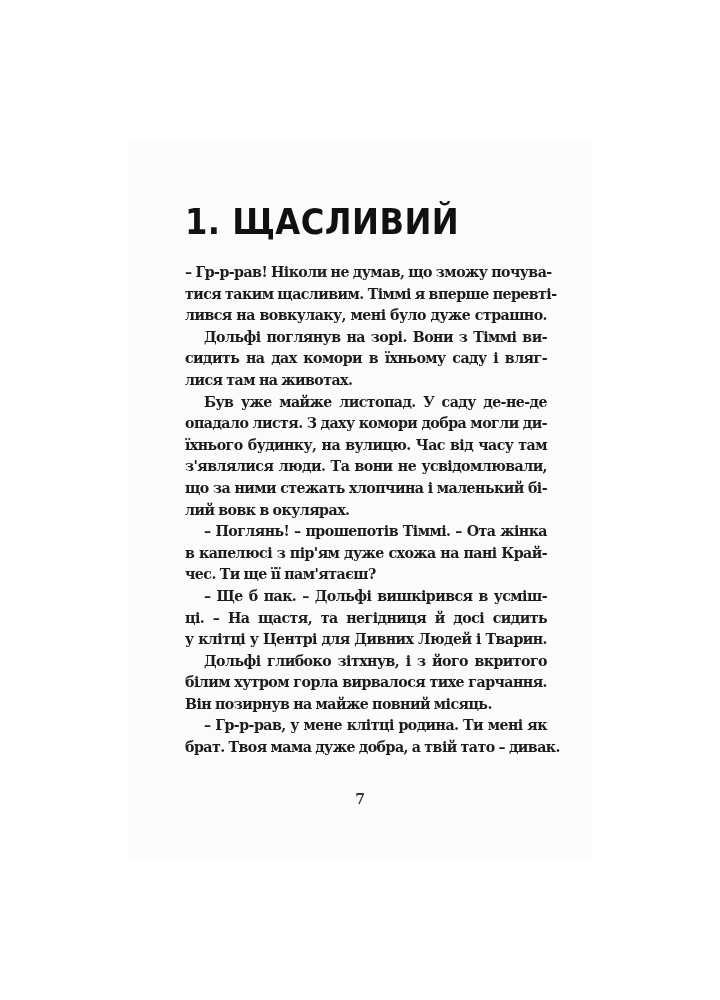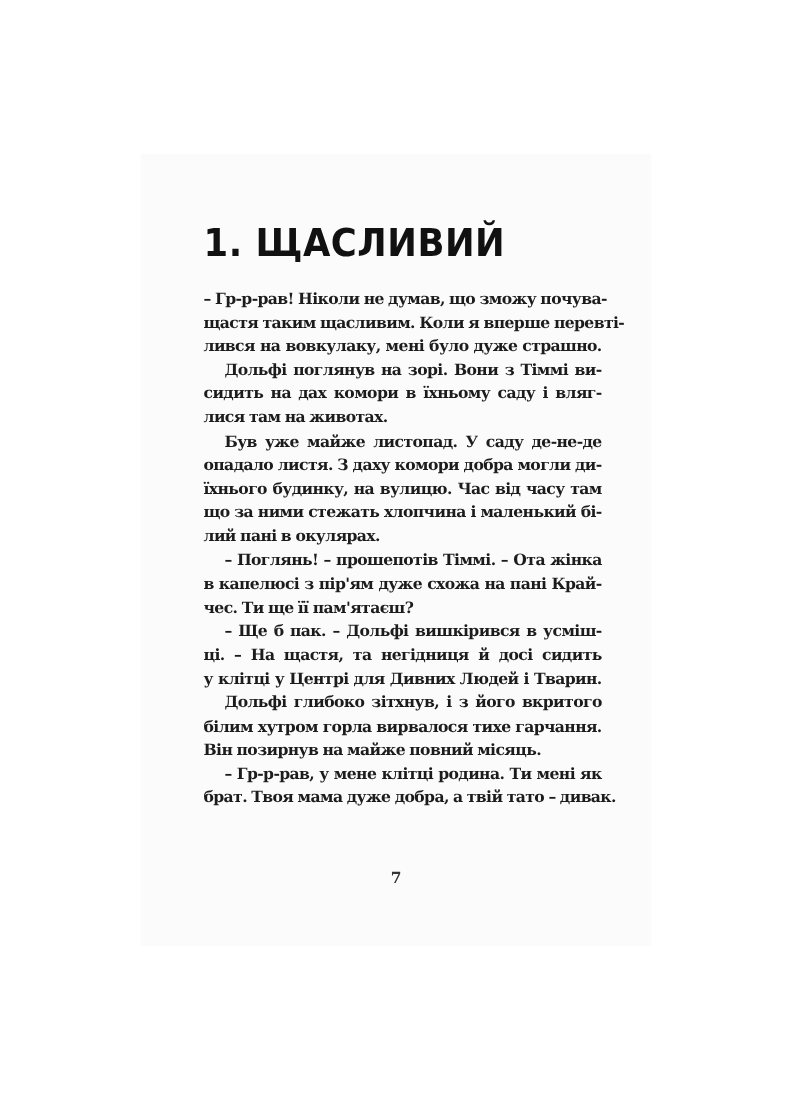--- a/index.html
+++ b/index.html
@@ -77,32 +77,33 @@
 </head>
 <body>
 
 <div class="page"></div>
 
 <h1 class="chapter-title">1. ЩАСЛИВИЙ</h1>
 
 <div class="body-text">
 
   <span class="line">– Гр-р-рав! Ніколи не думав, що зможу почува-</span>
-  <span class="line">щастя таким щасливим. Коли я вперше перевті-</span>
+  <span class="line">тися таким щасливим. Тіммі я вперше перевті-</span>
   <span class="line">лився на вовкулаку, мені було дуже страшно.</span>
 
   <span class="line indent">Дольфі поглянув на зорі. Вони з Тіммі ви-</span>
   <span class="line">сидить на дах комори в їхньому саду і вляг-</span>
   <span class="line last">лися там на животах.</span>
 
   <span class="line indent">Був уже майже листопад. У саду де-не-де</span>
   <span class="line">опадало листя. З даху комори добра могли ди-</span>
   <span class="line">їхнього будинку, на вулицю. Час від часу там</span>
+  <span class="line">з'являлися люди. Та вони не усвідомлювали,</span>
   <span class="line">що за ними стежать хлопчина і маленький бі-</span>
-  <span class="line last">лий пані в окулярах.</span>
+  <span class="line last">лий вовк в окулярах.</span>
 
   <span class="line indent">– Поглянь! – прошепотів Тіммі. – Ота жінка</span>
   <span class="line">в капелюсі з пір'ям дуже схожа на пані Край-</span>
   <span class="line last">чес. Ти ще її пам'ятаєш?</span>
 
   <span class="line indent">– Ще б пак. – Дольфі вишкірився в усміш-</span>
   <span class="line">ці. – На щастя, та негідниця й досі сидить</span>
   <span class="line">у клітці у Центрі для Дивних Людей і Тварин.</span>
 
   <span class="line indent">Дольфі глибоко зітхнув, і з його вкритого</span>

